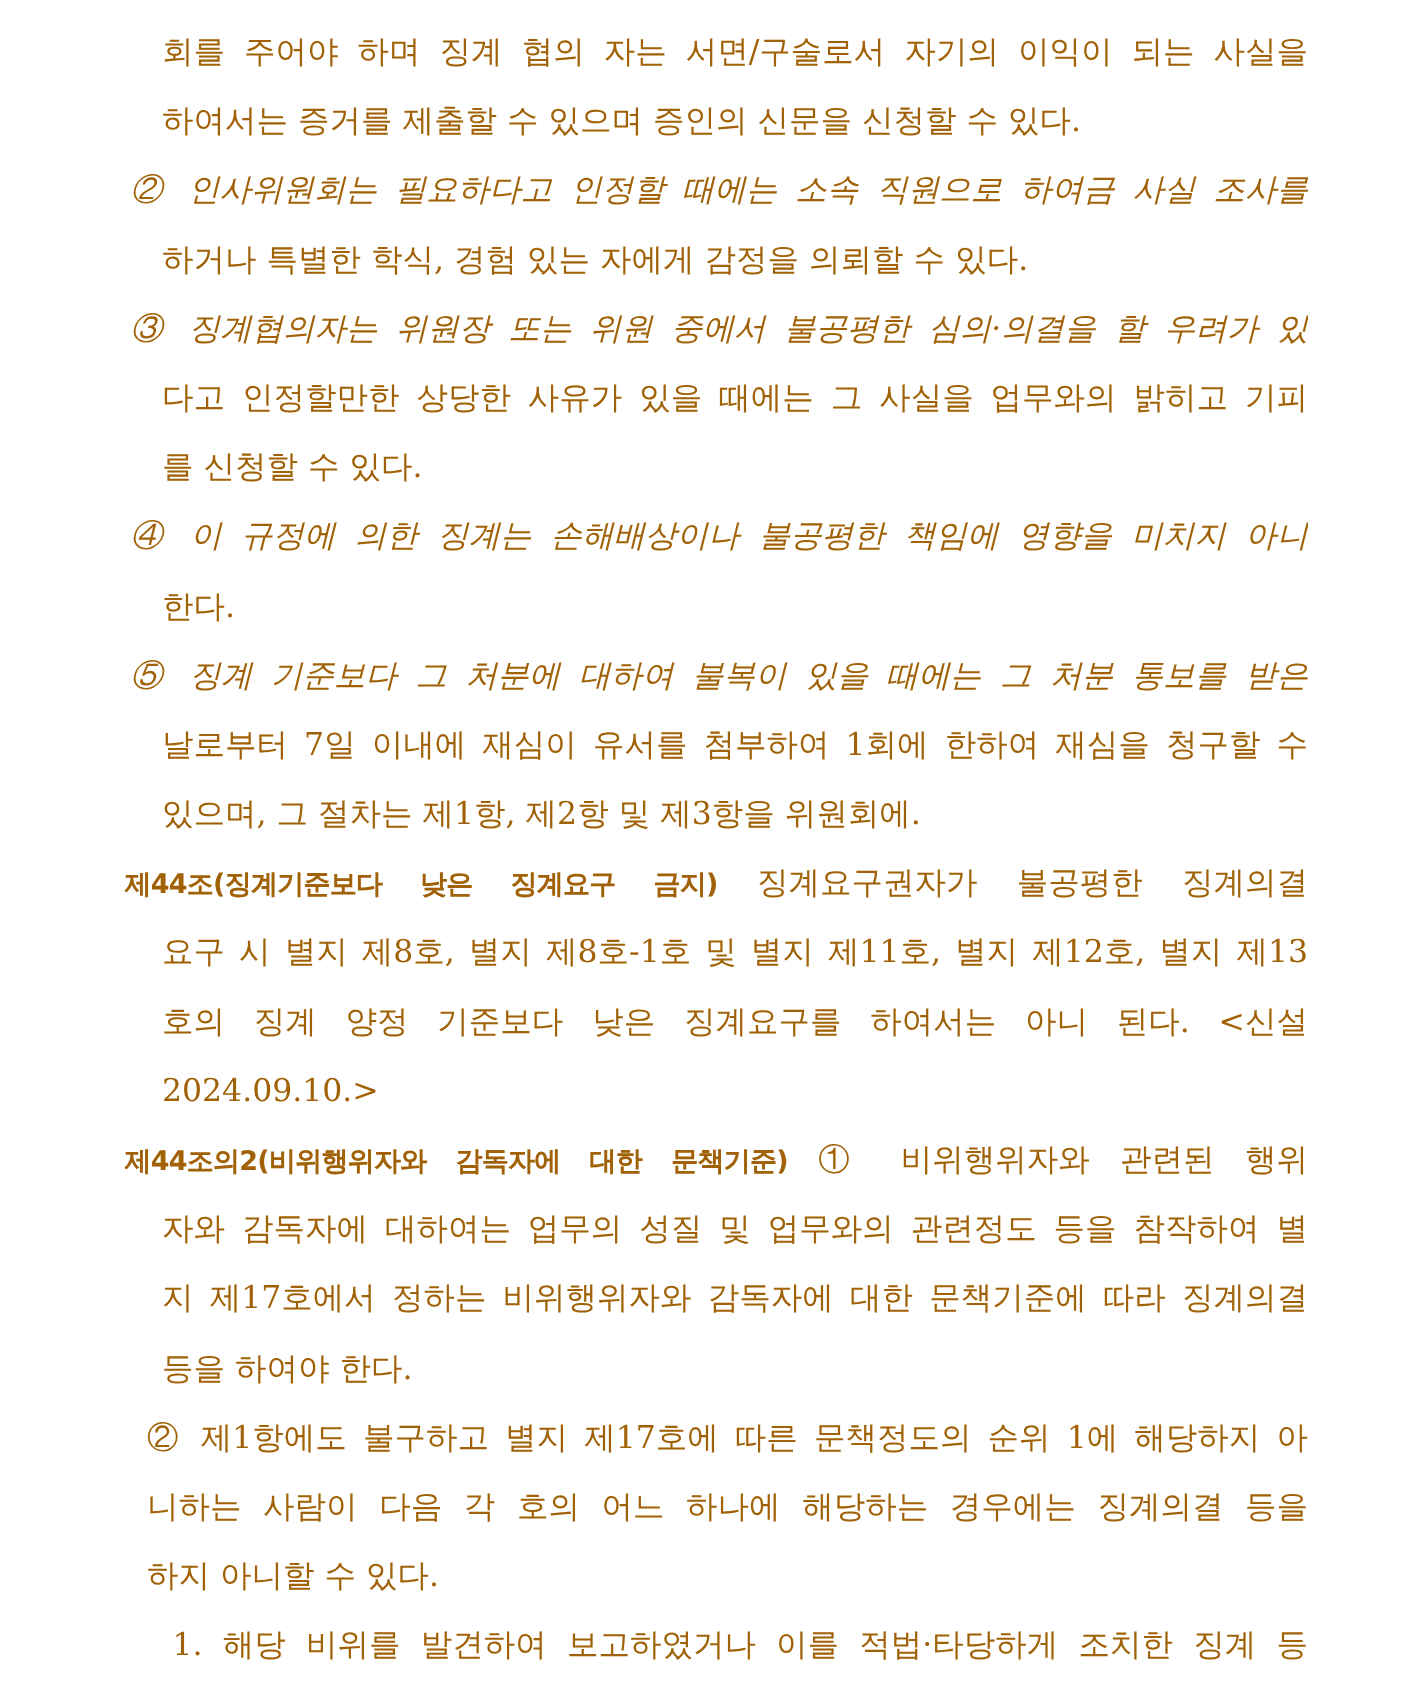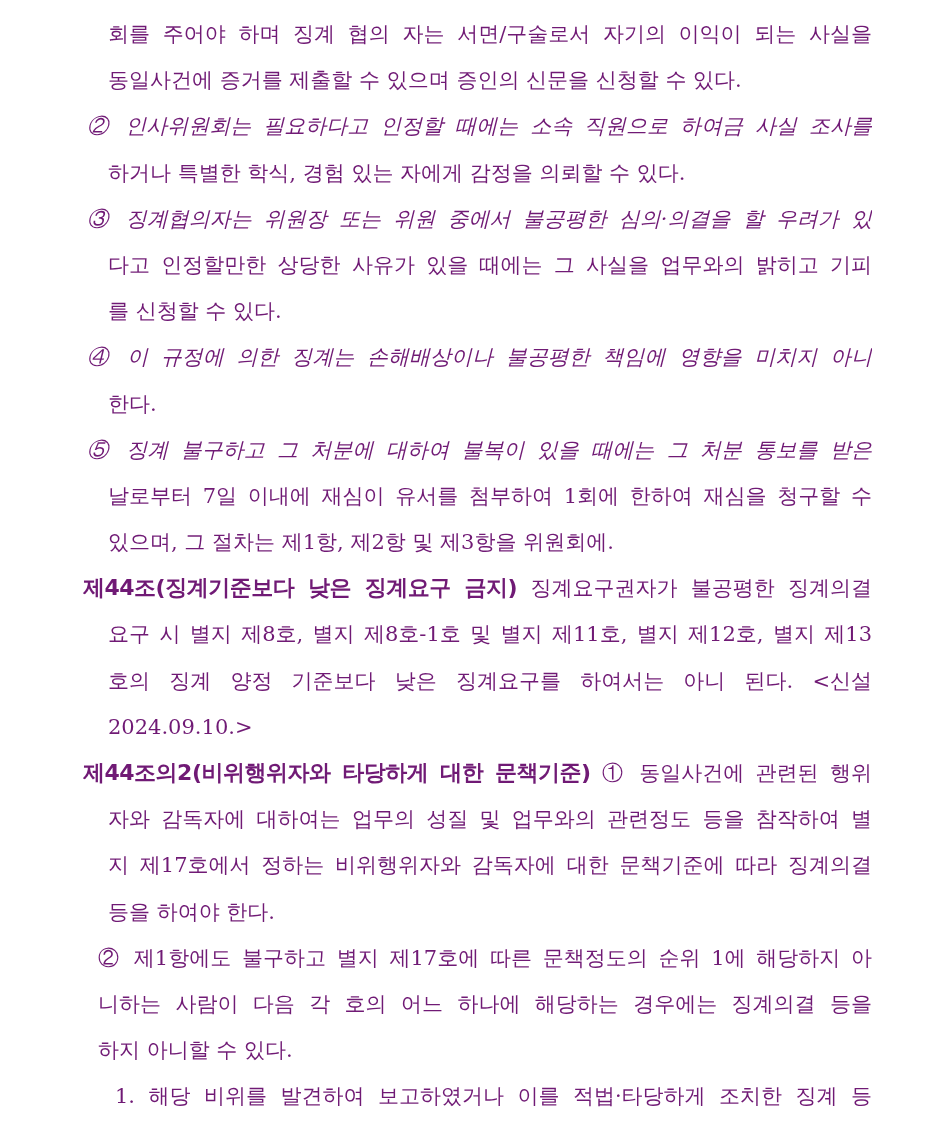--- a/index.html
+++ b/index.html
@@ -1,20 +1,20 @@
 <!DOCTYPE html>
 <html lang="ko"><head>
 <meta charset="utf-8">
 <style>
   html,body{margin:0;padding:0;background:#ffffff;}
   .page{
     position:relative;
     width:950px;height:1121px;
     background:#ffffff;
-    color:#701a75;
+    color:#a16207;
     font-family:"DejaVu Serif", serif;
     font-size:21px;
     box-sizing:border-box;
     padding:11px 78px 0 83px;
     overflow:hidden;
   }
   .line{
     height:46.2px;
     line-height:46.2px;
     text-align:justify;
@@ -24,52 +24,52 @@
   }
   .line.last{text-align-last:left;}
   .i-art{padding-left:0;}
   .i-mark{padding-left:4px;font-style:italic;}
   .i-cont{padding-left:25px;}
   .i-sub{padding-left:15px;}
   .i-item{padding-left:32px;}
   .b{
     font-family:"DejaVu Sans", sans-serif;
     font-weight:700;
-    font-size:22px;
+    font-size:18px;
     letter-spacing:-0.5px;
   }
 </style>
 </head>
 <body>
 
 <div class="page">
 
   <div class="line i-cont"><span class="b"></span><span>회를 주어야 하며 징계 협의 자는 서면/구술로서 자기의 이익이 되는 사실을</span></div>
-  <div class="line i-cont last"><span class="b"></span><span>동일사건에 증거를 제출할 수 있으며 증인의 신문을 신청할 수 있다.</span></div>
+  <div class="line i-cont last"><span class="b"></span><span>하여서는 증거를 제출할 수 있으며 증인의 신문을 신청할 수 있다.</span></div>
 
   <div class="line i-mark"><span class="b"></span><span>② 인사위원회는 필요하다고 인정할 때에는 소속 직원으로 하여금 사실 조사를</span></div>
   <div class="line i-cont last"><span class="b"></span><span>하거나 특별한 학식, 경험 있는 자에게 감정을 의뢰할 수 있다.</span></div>
 
   <div class="line i-mark"><span class="b"></span><span>③ 징계협의자는 위원장 또는 위원 중에서 불공평한 심의·의결을 할 우려가 있</span></div>
   <div class="line i-cont"><span class="b"></span><span>다고 인정할만한 상당한 사유가 있을 때에는 그 사실을 업무와의 밝히고 기피</span></div>
   <div class="line i-cont last"><span class="b"></span><span>를 신청할 수 있다.</span></div>
 
   <div class="line i-mark"><span class="b"></span><span>④ 이 규정에 의한 징계는 손해배상이나 불공평한 책임에 영향을 미치지 아니</span></div>
   <div class="line i-cont last"><span class="b"></span><span>한다.</span></div>
 
-  <div class="line i-mark"><span class="b"></span><span>⑤ 징계 불구하고 그 처분에 대하여 불복이 있을 때에는 그 처분 통보를 받은</span></div>
+  <div class="line i-mark"><span class="b"></span><span>⑤ 징계 기준보다 그 처분에 대하여 불복이 있을 때에는 그 처분 통보를 받은</span></div>
   <div class="line i-cont"><span class="b"></span><span>날로부터 7일 이내에 재심이 유서를 첨부하여 1회에 한하여 재심을 청구할 수</span></div>
   <div class="line i-cont last"><span class="b"></span><span>있으며, 그 절차는 제1항, 제2항 및 제3항을 위원회에.</span></div>
 
   <div class="line i-art"><span class="b">제44조(징계기준보다 낮은 징계요구 금지)</span><span> 징계요구권자가 불공평한 징계의결</span></div>
   <div class="line i-cont"><span class="b"></span><span>요구 시 별지 제8호, 별지 제8호-1호 및 별지 제11호, 별지 제12호, 별지 제13</span></div>
   <div class="line i-cont"><span class="b"></span><span>호의 징계 양정 기준보다 낮은 징계요구를 하여서는 아니 된다. &lt;신설</span></div>
   <div class="line i-cont last"><span class="b"></span><span>2024.09.10.&gt;</span></div>
 
-  <div class="line i-art"><span class="b">제44조의2(비위행위자와 타당하게 대한 문책기준)</span><span> ① 동일사건에 관련된 행위</span></div>
+  <div class="line i-art"><span class="b">제44조의2(비위행위자와 감독자에 대한 문책기준)</span><span> ① 비위행위자와 관련된 행위</span></div>
   <div class="line i-cont"><span class="b"></span><span>자와 감독자에 대하여는 업무의 성질 및 업무와의 관련정도 등을 참작하여 별</span></div>
   <div class="line i-cont"><span class="b"></span><span>지 제17호에서 정하는 비위행위자와 감독자에 대한 문책기준에 따라 징계의결</span></div>
   <div class="line i-cont last"><span class="b"></span><span>등을 하여야 한다.</span></div>
 
   <div class="line i-sub"><span class="b"></span><span>② 제1항에도 불구하고 별지 제17호에 따른 문책정도의 순위 1에 해당하지 아</span></div>
   <div class="line i-sub"><span class="b"></span><span>니하는 사람이 다음 각 호의 어느 하나에 해당하는 경우에는 징계의결 등을</span></div>
   <div class="line i-sub last"><span class="b"></span><span>하지 아니할 수 있다.</span></div>
 
   <div class="line i-item"><span class="b"></span><span>1. 해당 비위를 발견하여 보고하였거나 이를 적법·타당하게 조치한 징계 등</span></div>
 

